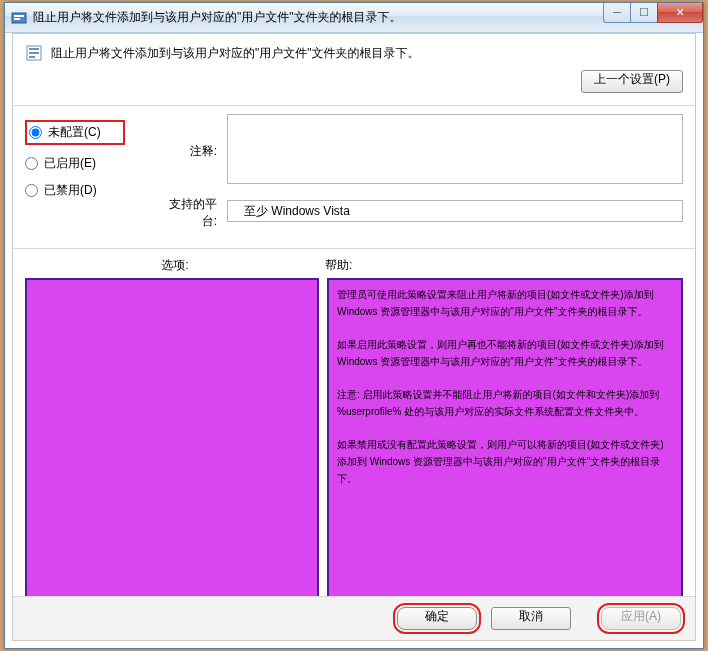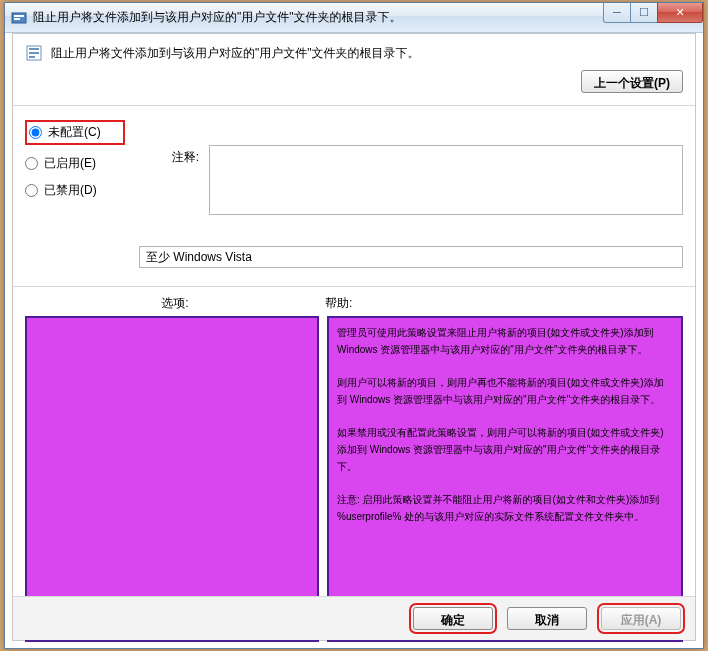--- a/index.html
+++ b/index.html
@@ -85,58 +85,57 @@
     padding: 4px 12px 10px 12px;
   }
   .btn {
     min-width: 96px;
     height: 23px;
     border: 1px solid #8a8a8a;
     background: linear-gradient(to bottom, #fdfdfd, #e6e6e6);
     font-size: 12px;
     padding: 0 12px;
     display: inline-flex;
-    align-items: flex-end;
+    align-items: flex-start;
     justify-content: center;
     border-radius: 3px;
     cursor: pointer;
-    font-weight: bold;
-  }
-  .btn.disabled { color: #9a9a9a; border-color:#bdbdbd; }
+  }
+  .btn.disabled { color: #9a9a9a; border-color:#bdbdbd;margin-left:16px; }
   .cfg-block {
     display: flex;
     padding: 0 12px 8px 12px;
-    gap: 14px;
+    gap: 32px;
   }
   .radio-col { width: 100px; padding-top: 6px; }
   .radio-item {
     display: flex; align-items: center;
     gap: 6px;
     margin-bottom: 10px;
     font-size: 12px;
   }
   .radio-item input { margin:0; }
   .hl-red { border: 2px solid #e02020; padding: 2px 6px 2px 2px; }
-  .hl-red2 { outline: 2px solid #e02020; outline-offset: 2px; }
+  .hl-red2 { outline: 2px solid #e02020; outline-offset: 2px; border-radius: 8px; }
   .field-col { flex: 1; }
-  .field-row { display: flex; align-items: flex-start; margin-bottom: 8px; margin-top: 31px; }
+  .field-row { display: flex; align-items: center; margin-bottom: 8px; }
   .field-label { width: 70px; text-align: right; padding-right: 10px; padding-top: 4px; }
   .textarea {
     flex: 1; height: 70px;
     border: 1px solid #b5b5b5;
     background: #fff;
     resize: none;
     font-family: inherit;
     font-size: 12px;
     padding: 2px 4px;
   }
   .platform-input {
     flex:1; height: 22px;
     border: 1px solid #b5b5b5;
-    padding: 2px 6px;
+    padding: 2px 16px;
     background: #fff;
   }
   .hline { border-top: 1px solid #d8d8d8; margin: 2px 0 8px 0; }
   .mid-labels {
     display: flex;
     padding: 0 12px 4px 12px;
   }
   .mid-labels > div:first-child { width: 300px; text-align: center; }
   .panels {
     display: flex;
@@ -228,39 +227,40 @@
           <input type="radio" name="cfg" style="">
           <span>已禁用(D)</span>
         </label>
       </div>
       <div class="field-col">
         <div class="field-row">
           <div class="field-label">注释:</div>
           <textarea class="textarea" style=""></textarea>
         </div>
         <div class="field-row">
+          <div class="field-label">支持的平台:</div>
           <div class="platform-input">至少 Windows Vista</div>
         </div>
       </div>
     </div>
 
     <div class="hline"></div>
 
     <div class="mid-labels">
       <div>选项:</div>
       <div>帮助:</div>
     </div>
 
     <div class="panels">
       <div class="panel left"></div>
       <div class="panel right">
         <p>管理员可使用此策略设置来阻止用户将新的项目(如文件或文件夹)添加到 Windows 资源管理器中与该用户对应的"用户文件"文件夹的根目录下。</p>
-        <p>则用户可以将新的项目，则用户再也不能将新的项目(如文件或文件夹)添加到 Windows 资源管理器中与该用户对应的"用户文件"文件夹的根目录下。</p>
+        <p>如果启用此策略设置，则用户再也不能将新的项目(如文件或文件夹)添加到 Windows 资源管理器中与该用户对应的"用户文件"文件夹的根目录下。</p>
+        <p>注意: 启用此策略设置并不能阻止用户将新的项目(如文件和文件夹)添加到 %userprofile% 处的与该用户对应的实际文件系统配置文件文件夹中。</p>
         <p>如果禁用或没有配置此策略设置，则用户可以将新的项目(如文件或文件夹)添加到 Windows 资源管理器中与该用户对应的"用户文件"文件夹的根目录下。</p>
-        <p>注意: 启用此策略设置并不能阻止用户将新的项目(如文件和文件夹)添加到 %userprofile% 处的与该用户对应的实际文件系统配置文件文件夹中。</p>
       </div>
     </div>
 
     <div class="footer">
       <button class="btn hl-red2">
           <span>确定</span>
         </button>
       <button class="btn">
           <span>取消</span>
         </button>

